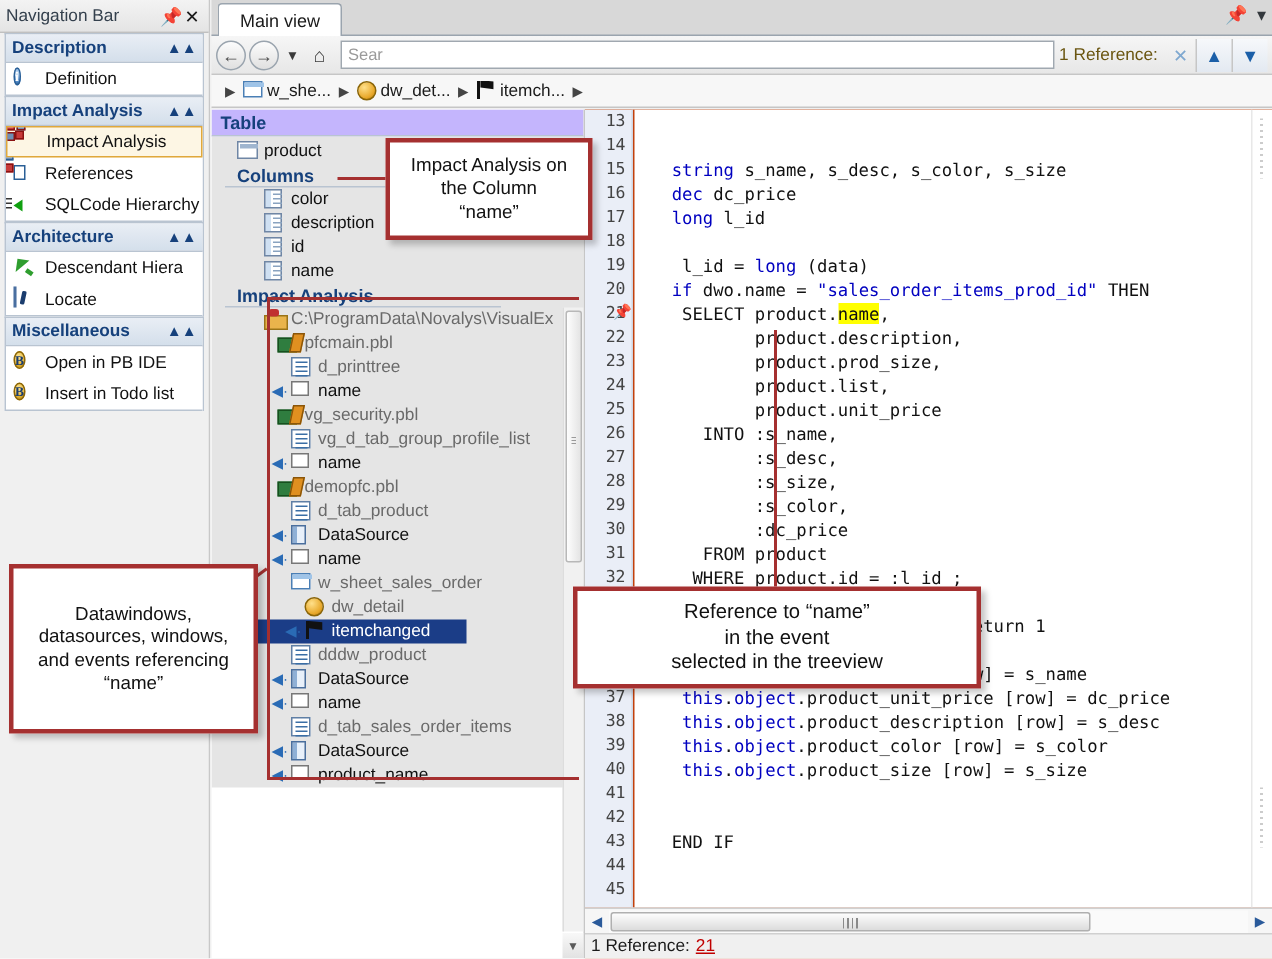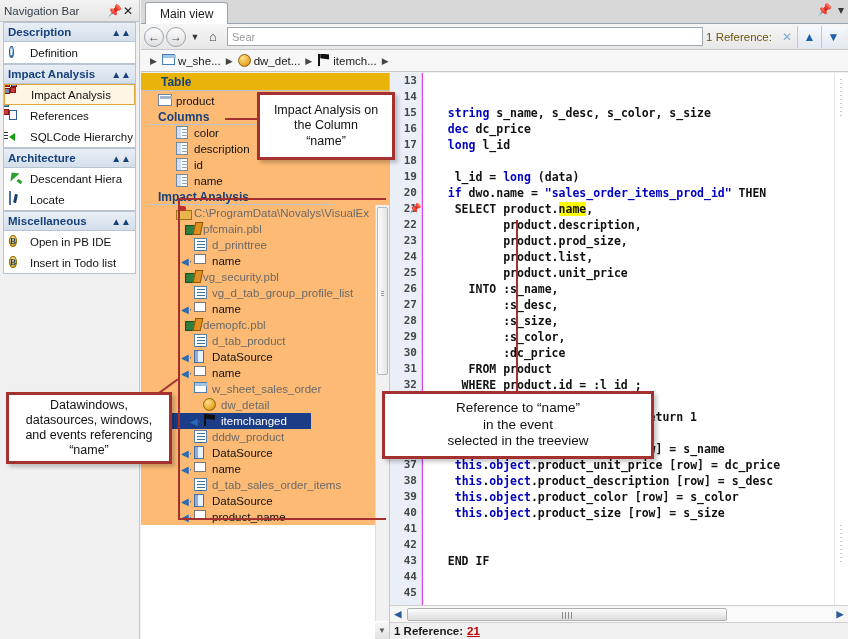--- a/index.html
+++ b/index.html
@@ -235,25 +235,25 @@
   
   .treepane {
     width: 249px; position: relative;
     background: #fff;
     border-right: 1px solid #c6c6c6;
     overflow: hidden;
   }
   .pane-title {
     font-weight: bold; color: #16417c;
     font-size: 12px;
-    padding: 2px 0 1px 20px;
+    padding: 2px 0 1px 6px;
     border-bottom: 1px solid #b9c4d1;
-    background:#eab308;
-  }
-  .tree { position:relative; padding-top: 2px; background:#fdba74; }
+    background:#c4b5fd;
+  }
+  .tree { position:relative; padding-top: 2px; background:#e5e5e5; }
   .tnode {
     display: flex; align-items: center;
     height: 16px;
     font-size: 11.5px;
     color: #111;
     white-space: nowrap;
     cursor: pointer;
   }
   .tnode.dim { color: #6a6a6a; }
   .tnode.sel {
@@ -303,21 +303,21 @@
   .tscroll-grip { position:absolute;left:3px;right:3px;top:50%;height:6px;
     background: repeating-linear-gradient(to bottom,#9a9a9a 0 1px,transparent 1px 2px);}
   .tscroll-down {
     position:absolute; right:0; bottom:0; width:14px; height:17px;
     background: linear-gradient(to bottom,#f8f8f8,#e2e2e2);
     display:flex;align-items:center;justify-content:center;color:#5a5a5a;font-size:8px;
   }
 
   
   .codepane {
-    flex: 1; position: relative; background:#d946ef; overflow:hidden;font-weight:bold;
+    flex: 1; position: relative; background:#c2410c; overflow:hidden;
   }
   .gutter {
     position:absolute; left:0; top:0; width:32px; bottom:34px;
     background:#eaeef7; border-right:1px solid #cfd6e4;
   }
   .gline {
     height: 16px; text-align: right;
     padding-right: 4px;
     font-family: "DejaVu Sans Mono", monospace;
     font-size: 11px; color:#444; line-height:16px;
@@ -393,21 +393,21 @@
   }
   .callout-impact {
     left: 257px; top: 92px; width: 138px; height: 68px;
     font-size: 12.5px;
   }
   .callout-ref {
     left: 382px; top: 391px; width: 272px; height: 68px;
     font-size: 13.5px;
   }
   .callout-dw {
-    left: 6px; top: 392px; width: 166px; height: 72px;
+    left: 6px; top: 376px; width: 166px; height: 113px;
     font-size: 12.5px;
   }
   .redbox {
     position:absolute; z-index: 30;
     border: 2px solid #a53030;
     pointer-events:none;
   }
   .redbox-tree {
     left: 178px; top: 198px; width: 208px; height: 322px;
     border-right: none; border-top: 2px solid #a53030;

